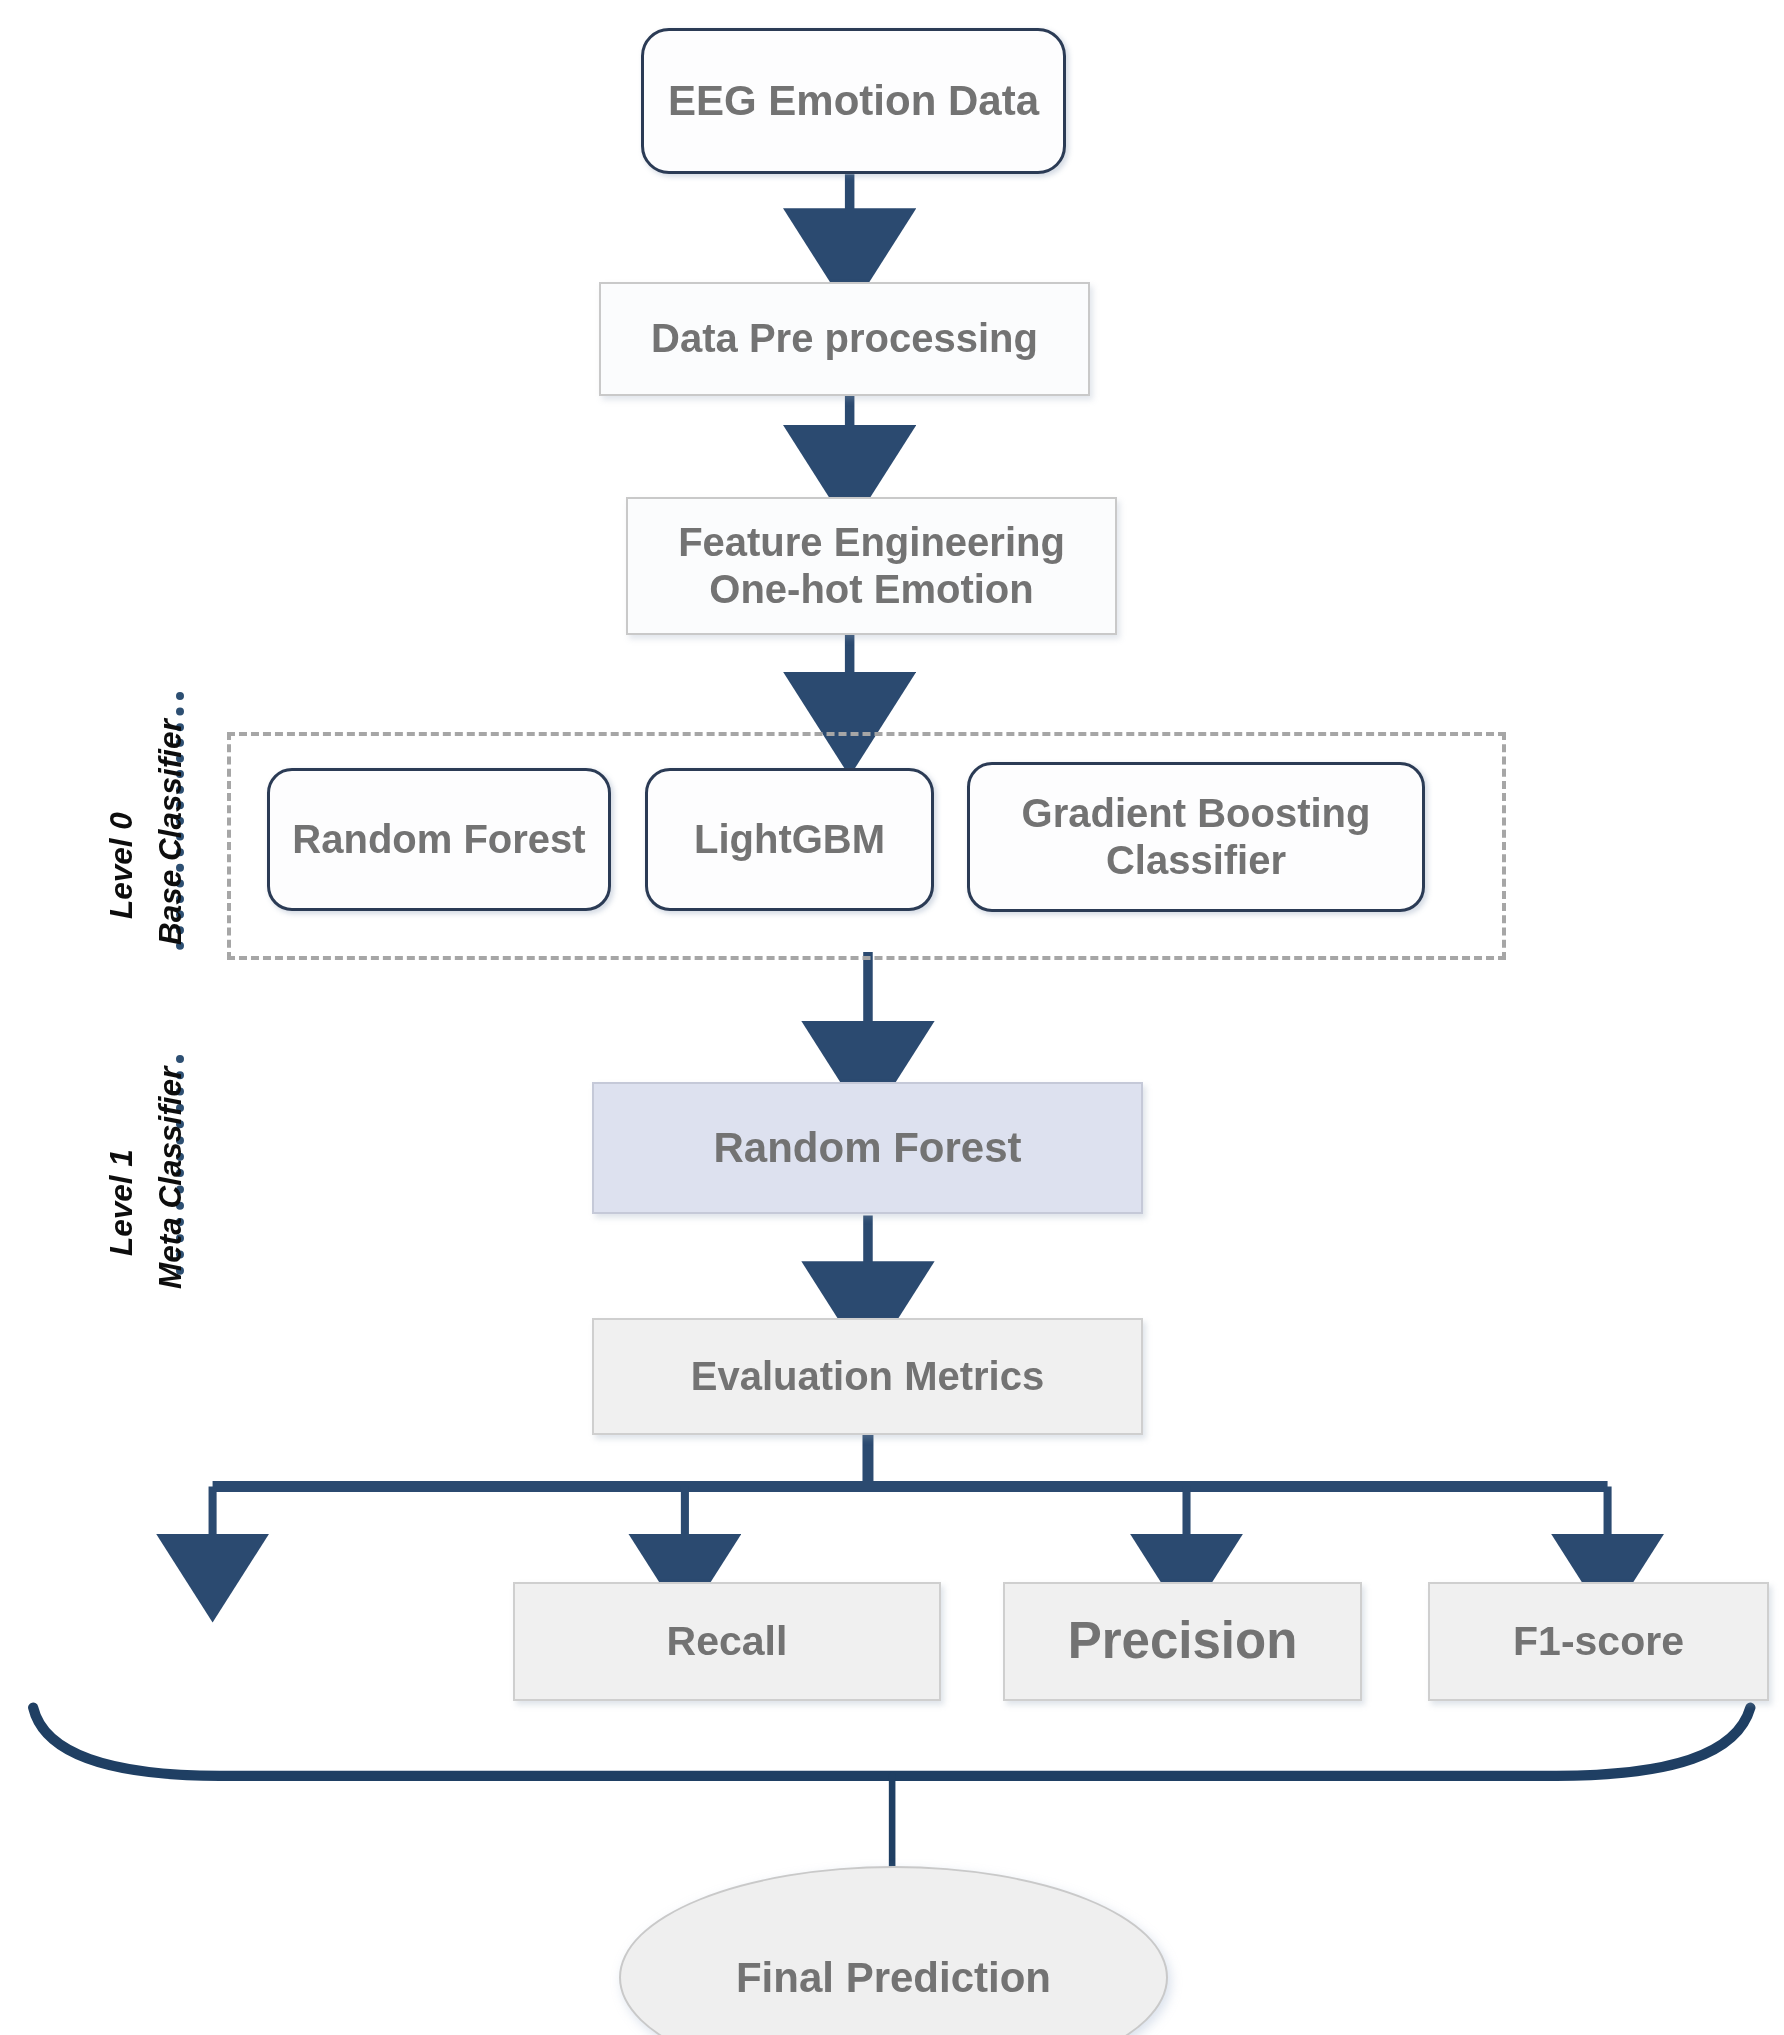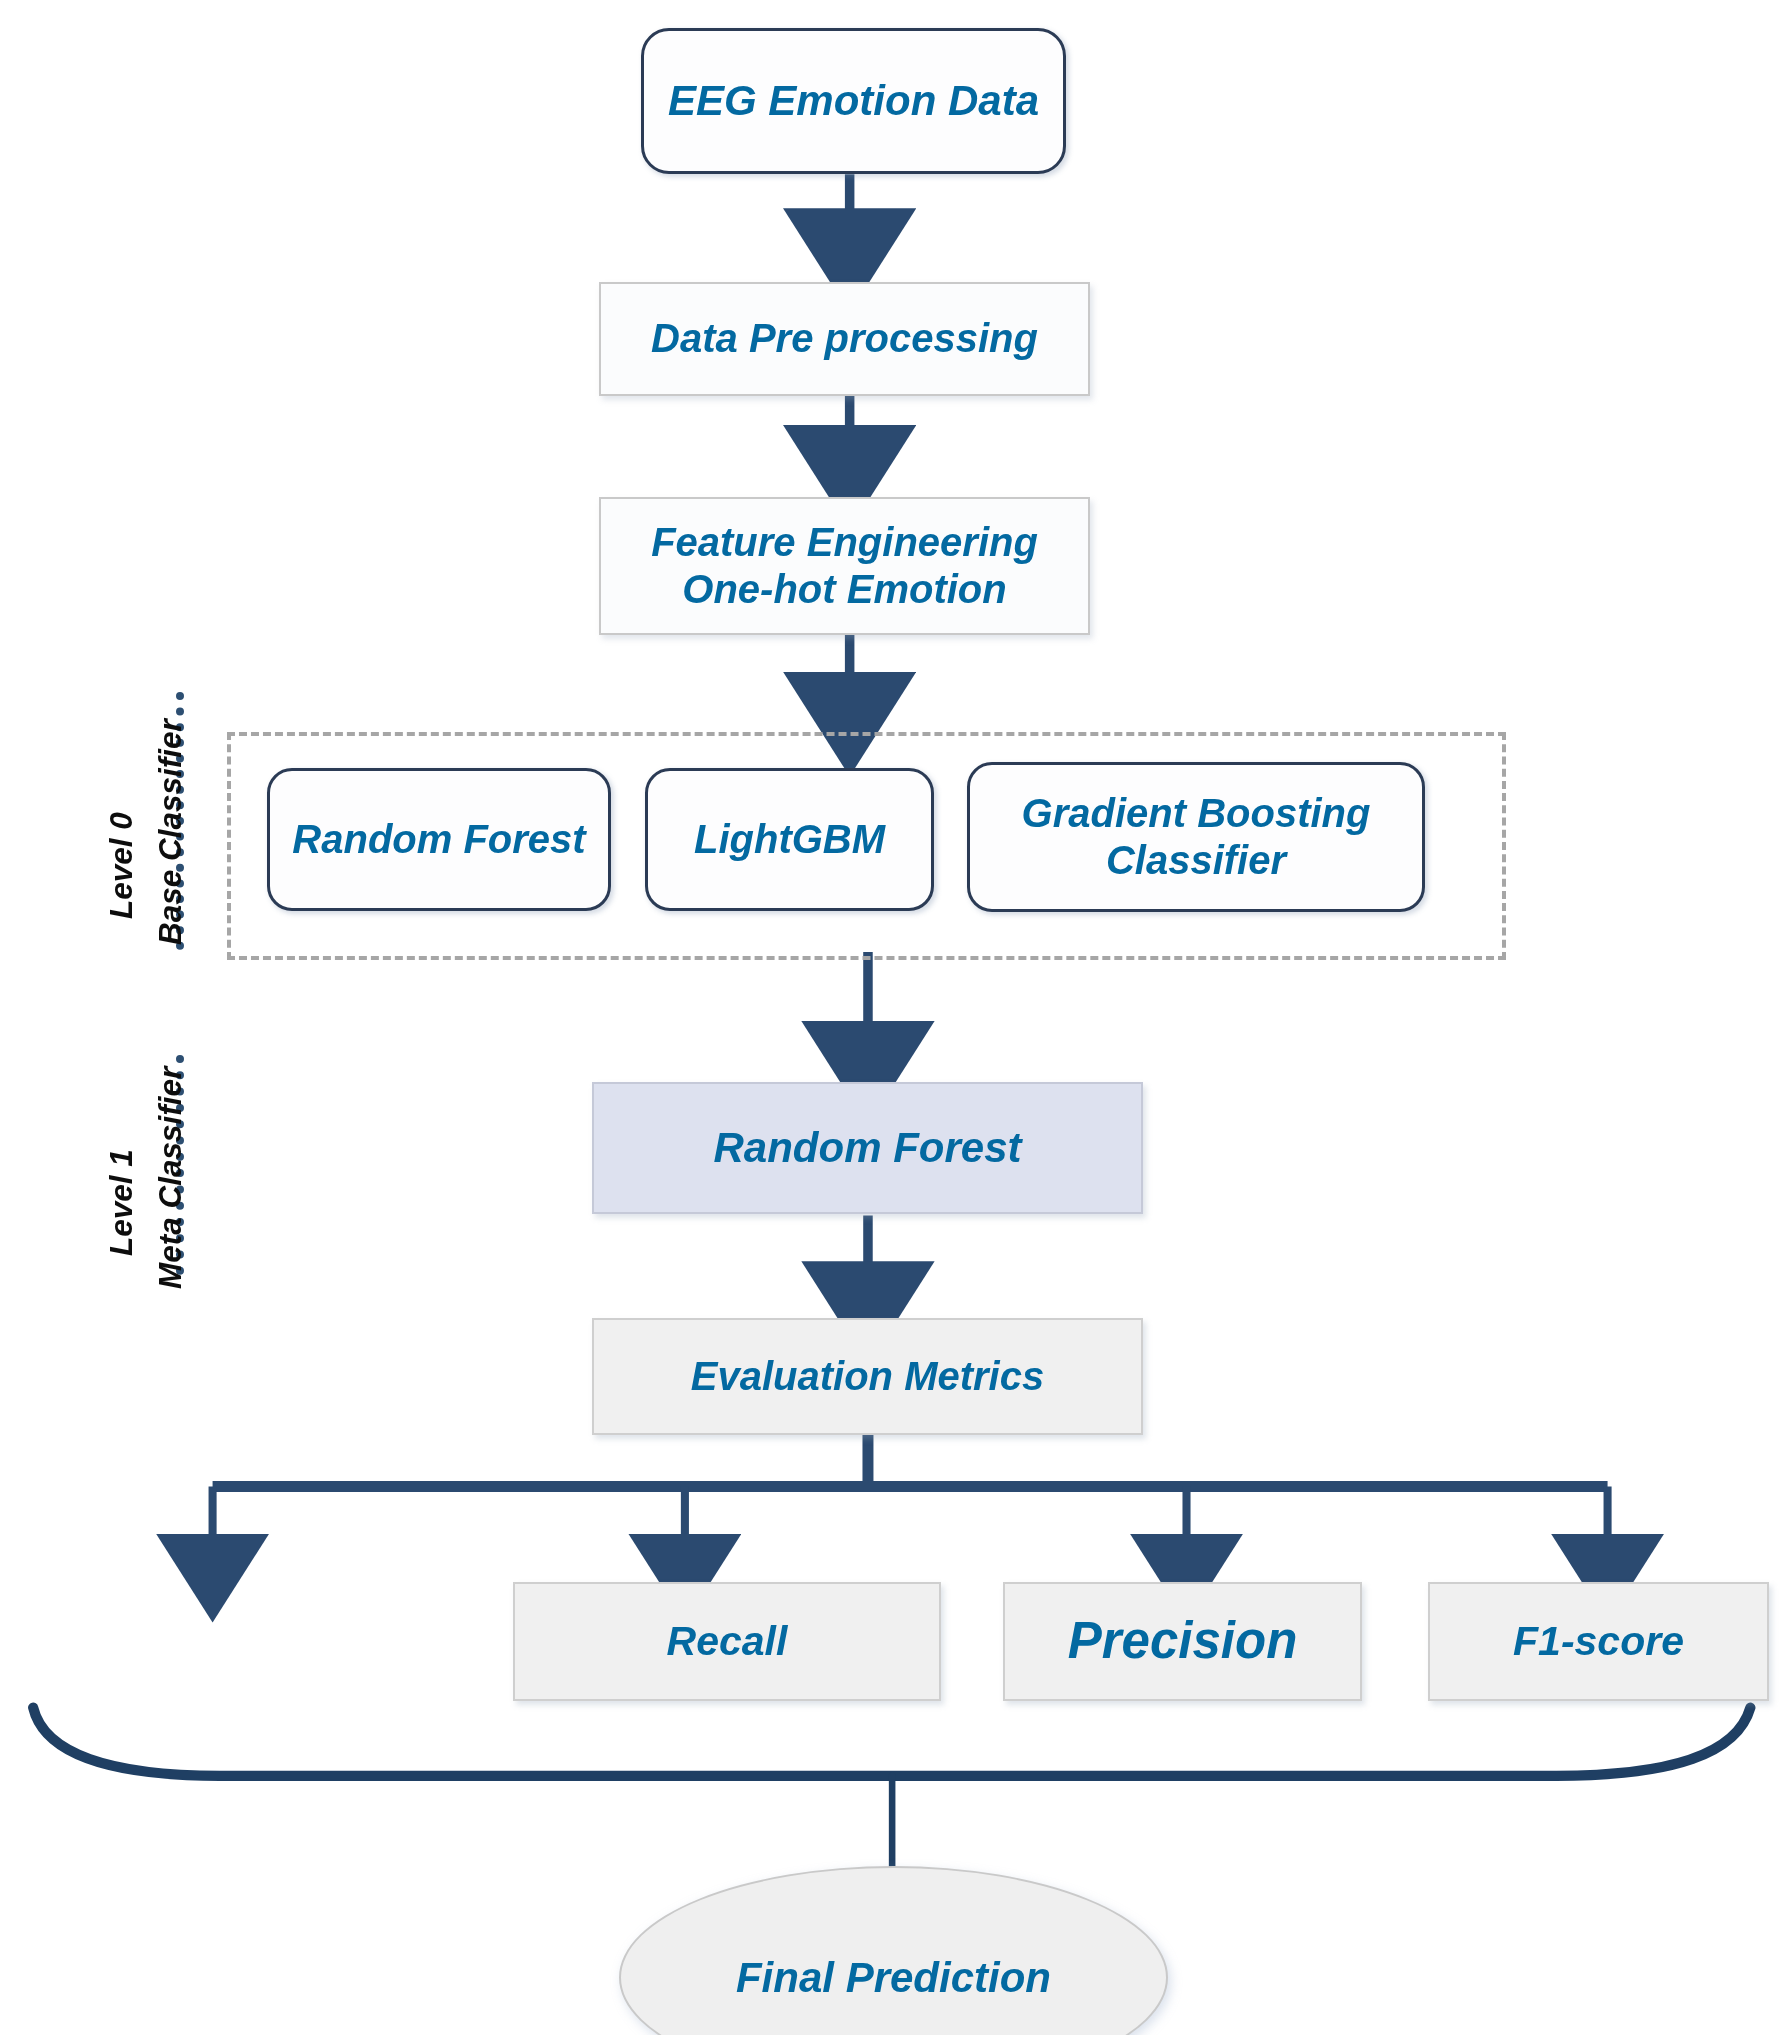--- a/index.html
+++ b/index.html
@@ -7,22 +7,22 @@
     font-family:"Liberation Sans", sans-serif;
     width:1785px;height:2035px;position:relative;overflow:hidden;
   }
   #stage{position:absolute;left:0;top:0;width:1785px;height:2035px;}
   svg#wires{position:absolute;left:0;top:0;width:1785px;height:2035px;pointer-events:none;}
 
   .node{
     position:absolute;
     display:flex;align-items:center;justify-content:center;
     text-align:left;
-    font-style:italic;font-weight:bold;
-    color:#0369a1;
+    font-weight:bold;
+    color:#737373;
     line-height:1.18;
     box-sizing:border-box;
     z-index:3;
   }
 
   
   .n-round{
     background:#fdfdfe;
     border:3.7px solid #2b3b55;
     border-radius:28px;
@@ -132,21 +132,21 @@
   <div class="vlabel" style="left:152px;top:1289px;font-size:31.5px;">Meta Classifier</div>
 
   <div class="node n-round" style="left:641px;top:28px;width:425px;height:146px;font-size:42px;">
     <span>EEG Emotion Data</span>
   </div>
 
   <div class="node n-thin" style="left:599px;top:282px;width:491px;height:114px;font-size:40px;">
     <span>Data Pre processing</span>
   </div>
 
-  <div class="node n-thin" style="left:599px;top:497px;width:491px;height:138px;font-size:40px;flex-direction:column;">
+  <div class="node n-thin" style="left:626px;top:497px;width:491px;height:138px;font-size:40px;flex-direction:column;">
     <span>Feature Engineering</span>
     <span>One-hot Emotion</span>
   </div>
 
   <div class="group-dash" style="left:227px;top:732px;width:1271px;height:220px;"></div>
 
   <div class="node n-round" style="left:267px;top:768px;width:344px;height:143px;font-size:40px;border-radius:25px;">
     <span>Random Forest</span>
   </div>
 

